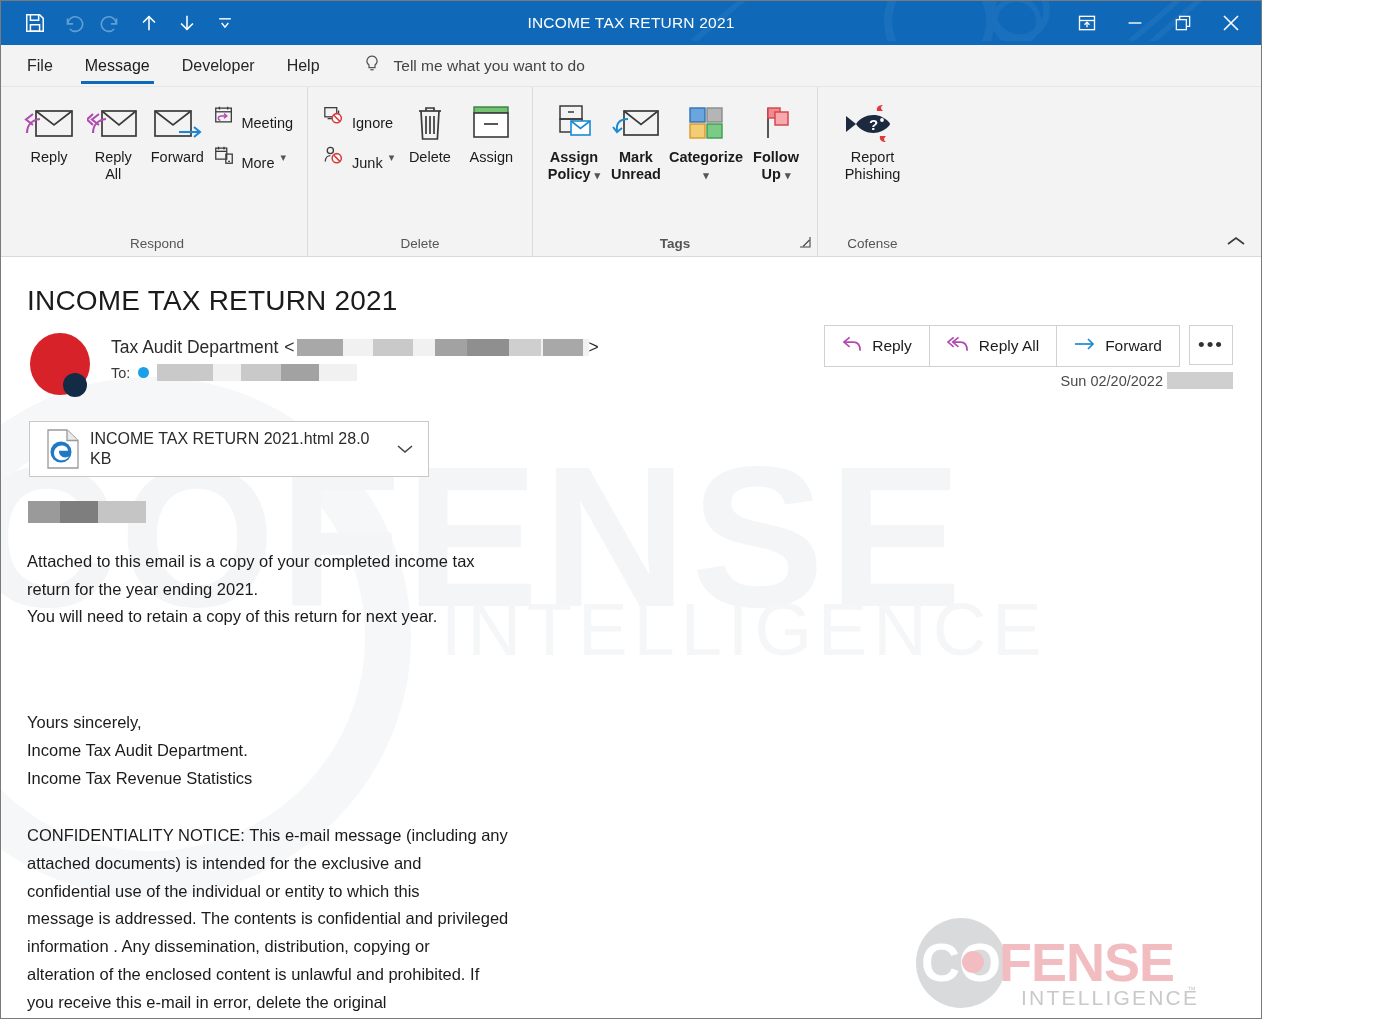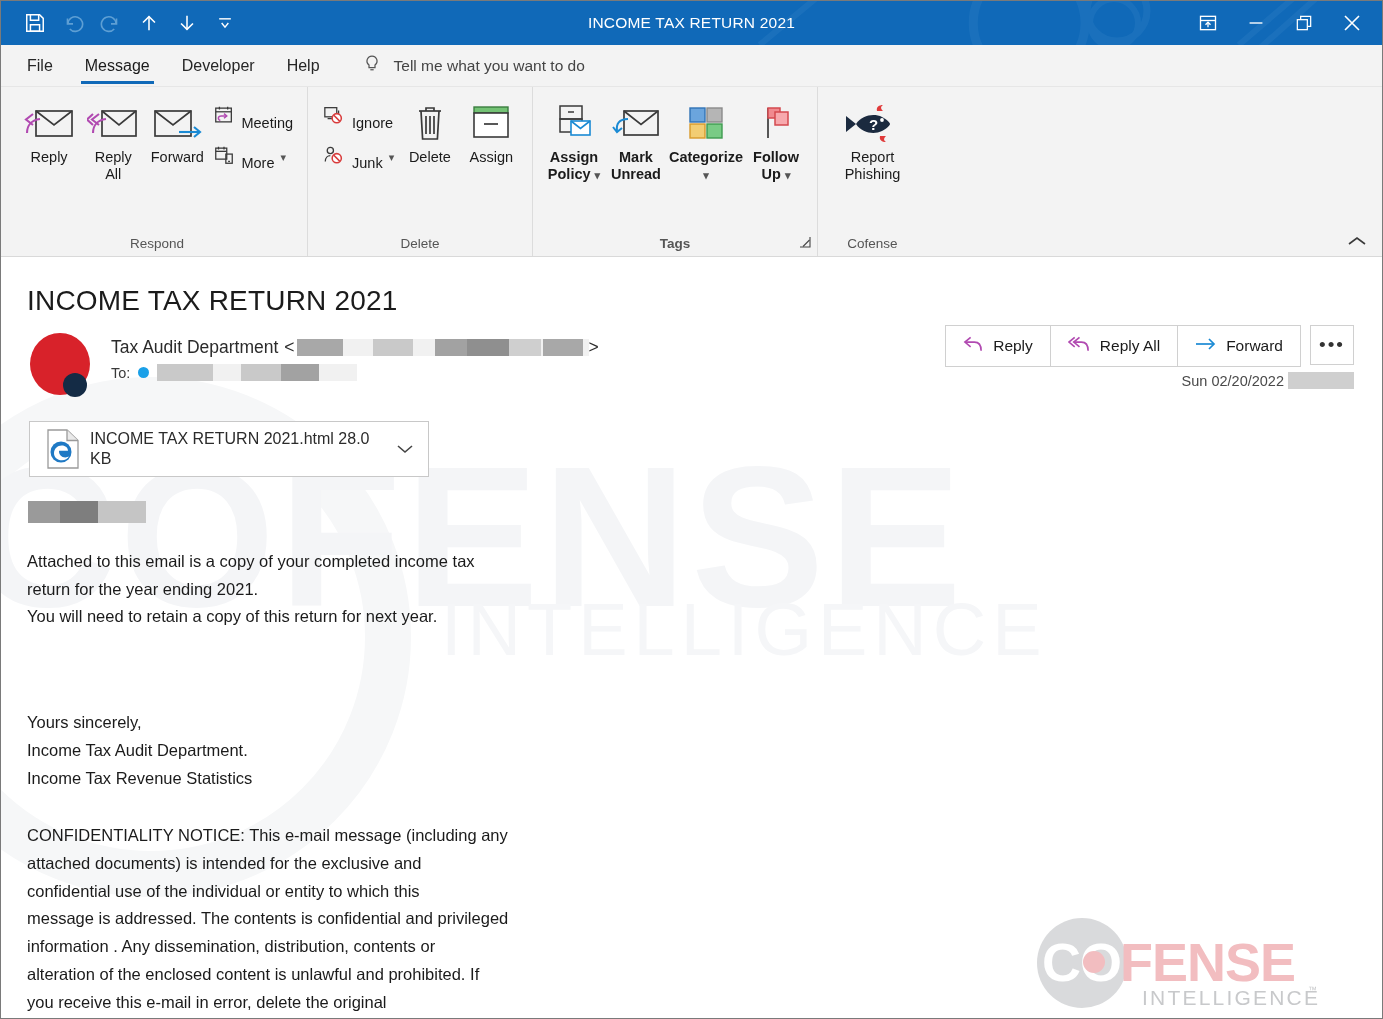--- a/index.html
+++ b/index.html
@@ -4,21 +4,21 @@
 <style>
   * { box-sizing: border-box; margin: 0; padding: 0; }
   html, body {
     width: 1383px; height: 1019px;
     font-family: "Liberation Sans", sans-serif;
     background: #ffffff;
     overflow: hidden;
   }
   #app {
     position: relative;
-    width: 1383px; height: 1019px;
+    width: 1262px; height: 1019px;
     border: 1px solid #7a7a7a;
     background: #b91c1c;
     overflow: hidden;
   }
 
   
   .titlebar {
     position: relative;
     height: 44px;
     background: #1069b8;
@@ -617,21 +617,21 @@
         <p>Yours sincerely,</p>
         <p>Income Tax Audit Department.</p>
         <p>Income Tax Revenue Statistics</p>
 
         <div class="spacer-md"></div>
 
         <p>CONFIDENTIALITY NOTICE: This e-mail message (including any</p>
         <p>attached  documents) is intended for the exclusive and</p>
         <p>confidential use of the individual or entity to which this</p>
         <p>message is addressed. The contents is confidential and privileged</p>
-        <p>information . Any dissemination, distribution, contents or</p>
+        <p>information . Any dissemination, distribution, copying or</p>
         <p>alteration of the enclosed content is unlawful and prohibited. If</p>
         <p>you receive this e-mail in error,  delete the original</p>
         <p>message.Your cooperation is appreciated</p>
       </div>
     </div>
 
     <div class="actions">
       <div class="act-group">
         <div class="act-btn">
           <span>

